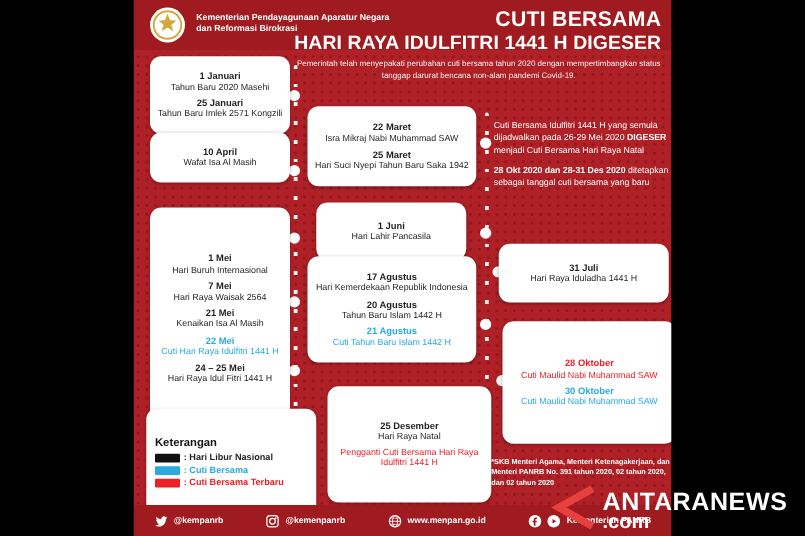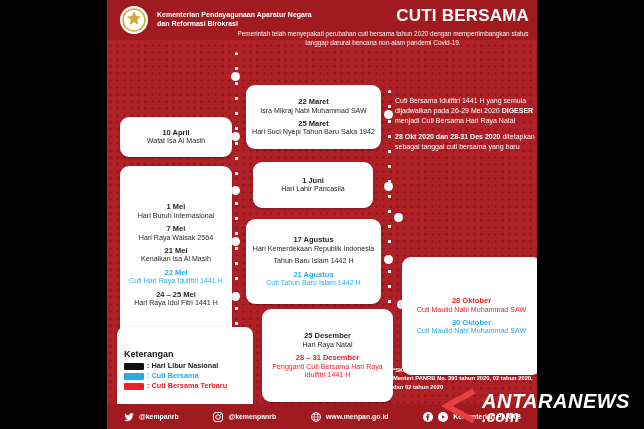--- a/index.html
+++ b/index.html
@@ -43,21 +43,21 @@
   .sw-blue{background:#29abe2;}
   .sw-red{background:#ec2027;}
   .llabel{font-size:7.3px;font-weight:bold;line-height:1.1;}
   .lg-black{color:#231f20;}
   .lg-blue{color:#29abe2;}
   .lg-red{color:#ec2027;}
   .fitem{display:flex;align-items:center;gap:4px;color:#fff;font-size:6.9px;font-weight:bold;}
   .ficon{display:flex;align-items:center;gap:3px;}
   .ficon svg{display:block;}
   .watermark{position:absolute;left:438px;top:388px;display:flex;align-items:center;gap:4px;}
-  .wm-text{color:#fff;line-height:1;font-style:italic;}
+  .wm-text{color:#fff;line-height:1;}
   .wm-brand{font-size:20px;font-weight:600;letter-spacing:.5px;}
   .wm-suffix{display:block;text-align:left;font-size:16px;font-weight:bold;margin-top:-2px;}
 </style>
 </head>
 <body>
 
 <div id="page">
   <div id="infographic">
     <div class="pattern"></div>
 
@@ -69,39 +69,50 @@
         <path d="M15 6l2 5 5 .5-3.8 3.3L19.5 20 15 17l-4.5 3 1.3-5.2L8 11.5l5-.5z" fill="#d4a93c"></path>
       </svg>
     </div>
     <div class="ministry">
       <div>Kementerian Pendayagunaan Aparatur Negara</div>
       <div>dan Reformasi Birokrasi</div>
     </div>
 
     <div class="titleblock">
       <div class="t1">CUTI BERSAMA</div>
+      <div class="t2">HARI RAYA IDULFITRI 1441 H DIGESER</div>
       <div class="subtitle">Pemerintah telah menyepakati perubahan cuti bersama tahun 2020 dengan mempertimbangkan status tanggap darurat bencana non-alam pandemi Covid-19.</div>
     </div>
 
     <div class="vline" style="left:128px;top:52px;height:348px;"></div>
     <div class="vline" style="left:281px;top:90px;height:262px;"></div>
     <div class="node" style="left:124px;top:72px;"></div>
     <div class="node" style="left:124px;top:132px;"></div>
     <div class="node" style="left:124px;top:186px;"></div>
     <div class="node" style="left:124px;top:237px;"></div>
     <div class="node" style="left:124px;top:292px;"></div>
     <div class="node" style="left:277px;top:110px;"></div>
     <div class="node" style="left:277px;top:182px;"></div>
     <div class="node" style="left:277px;top:255px;"></div>
     <div class="node" style="left:277px;top:322px;"></div>
     <div class="node" style="left:287px;top:213px;"></div>
     <div class="node" style="left:290px;top:300px;"></div>
 
-
-    <div class="box" style="left:13px;top:117px;width:112px;height:40px;">
+    <div class="box" style="left:13px;top:45px;width:112px;height:62px;">
+      <div class="entry">
+        <div class="edate">1 Januari</div>
+        <div class="elabel">Tahun Baru 2020 Masehi</div>
+      </div>
+      <div class="entry">
+        <div class="edate">25 Januari</div>
+        <div class="elabel">Tahun Baru Imlek 2571 Kongzili</div>
+      </div>
+    </div>
+
+    <div class="box" style="left:13px;top:106px;width:112px;height:40px;">
       <div class="entry">
         <div class="edate">10 April</div>
         <div class="elabel">Wafat Isa Al Masih</div>
       </div>
     </div>
 
     <div class="box" style="left:13px;top:166px;width:112px;height:178px;">
       <div class="entry">
         <div class="edate">1 Mei</div>
         <div class="elabel">Hari Buruh Internasional</div>
@@ -151,52 +162,58 @@
       </div>
     </div>
 
     <div class="box" style="left:146px;top:162px;width:120px;height:46px;">
       <div class="entry">
         <div class="edate">1 Juni</div>
         <div class="elabel">Hari Lahir Pancasila</div>
       </div>
     </div>
 
-    <div class="box" style="left:139px;top:219px;width:135px;height:85px;">
+    <div class="box" style="left:139px;top:205px;width:135px;height:85px;">
       <div class="entry">
         <div class="edate">17 Agustus</div>
         <div class="elabel">Hari Kemerdekaan Republik Indonesia</div>
       </div>
       <div class="entry">
+        <div class="edate">20 Agustus</div>
         <div class="elabel">Tahun Baru Islam 1442 H</div>
       </div>
       <div class="entry c-blue">
         <div class="edate">21 Agustus</div>
         <div class="elabel">Cuti Tahun Baru Islam 1442 H</div>
       </div>
     </div>
 
     <div class="box" style="left:155px;top:309px;width:131px;height:93px;">
       <div class="entry">
         <div class="edate">25 Desember</div>
         <div class="elabel">Hari Raya Natal</div>
       </div>
       <div class="entry c-red">
-        <div class="edate">28 – 31 Desember</div>
         <div class="elabel">Pengganti Cuti Bersama Hari Raya Idulfitri 1441 H</div>
       </div>
     </div>
 
     <div class="note">
       <p><span>Cuti Bersama Idulfitri 1441 H yang semula dijadwalkan pada 26-29 Mei 2020 </span><b>DIGESER</b><span> menjadi Cuti Bersama Hari Raya Natal</span></p>
       <p><b>28 Okt 2020 dan 28-31 Des 2020</b><span> ditetapkan sebagai tanggal cuti bersama yang baru</span></p>
     </div>
 
-
-    <div class="box" style="left:295px;top:257px;width:139px;height:118px;">
+    <div class="box" style="left:292px;top:195px;width:136px;height:47px;">
+      <div class="entry">
+        <div class="edate">31 Juli</div>
+        <div class="elabel">Hari Raya Iduladha 1441 H</div>
+      </div>
+    </div>
+
+    <div class="box" style="left:295px;top:257px;width:139px;height:98px;">
       <div class="entry c-red">
         <div class="edate">28 Oktober</div>
         <div class="elabel">Cuti Maulid Nabi Muhammad SAW</div>
       </div>
       <div class="entry c-blue">
         <div class="edate">30 Oktober</div>
         <div class="elabel">Cuti Maulid Nabi Muhammad SAW</div>
       </div>
     </div>
 

